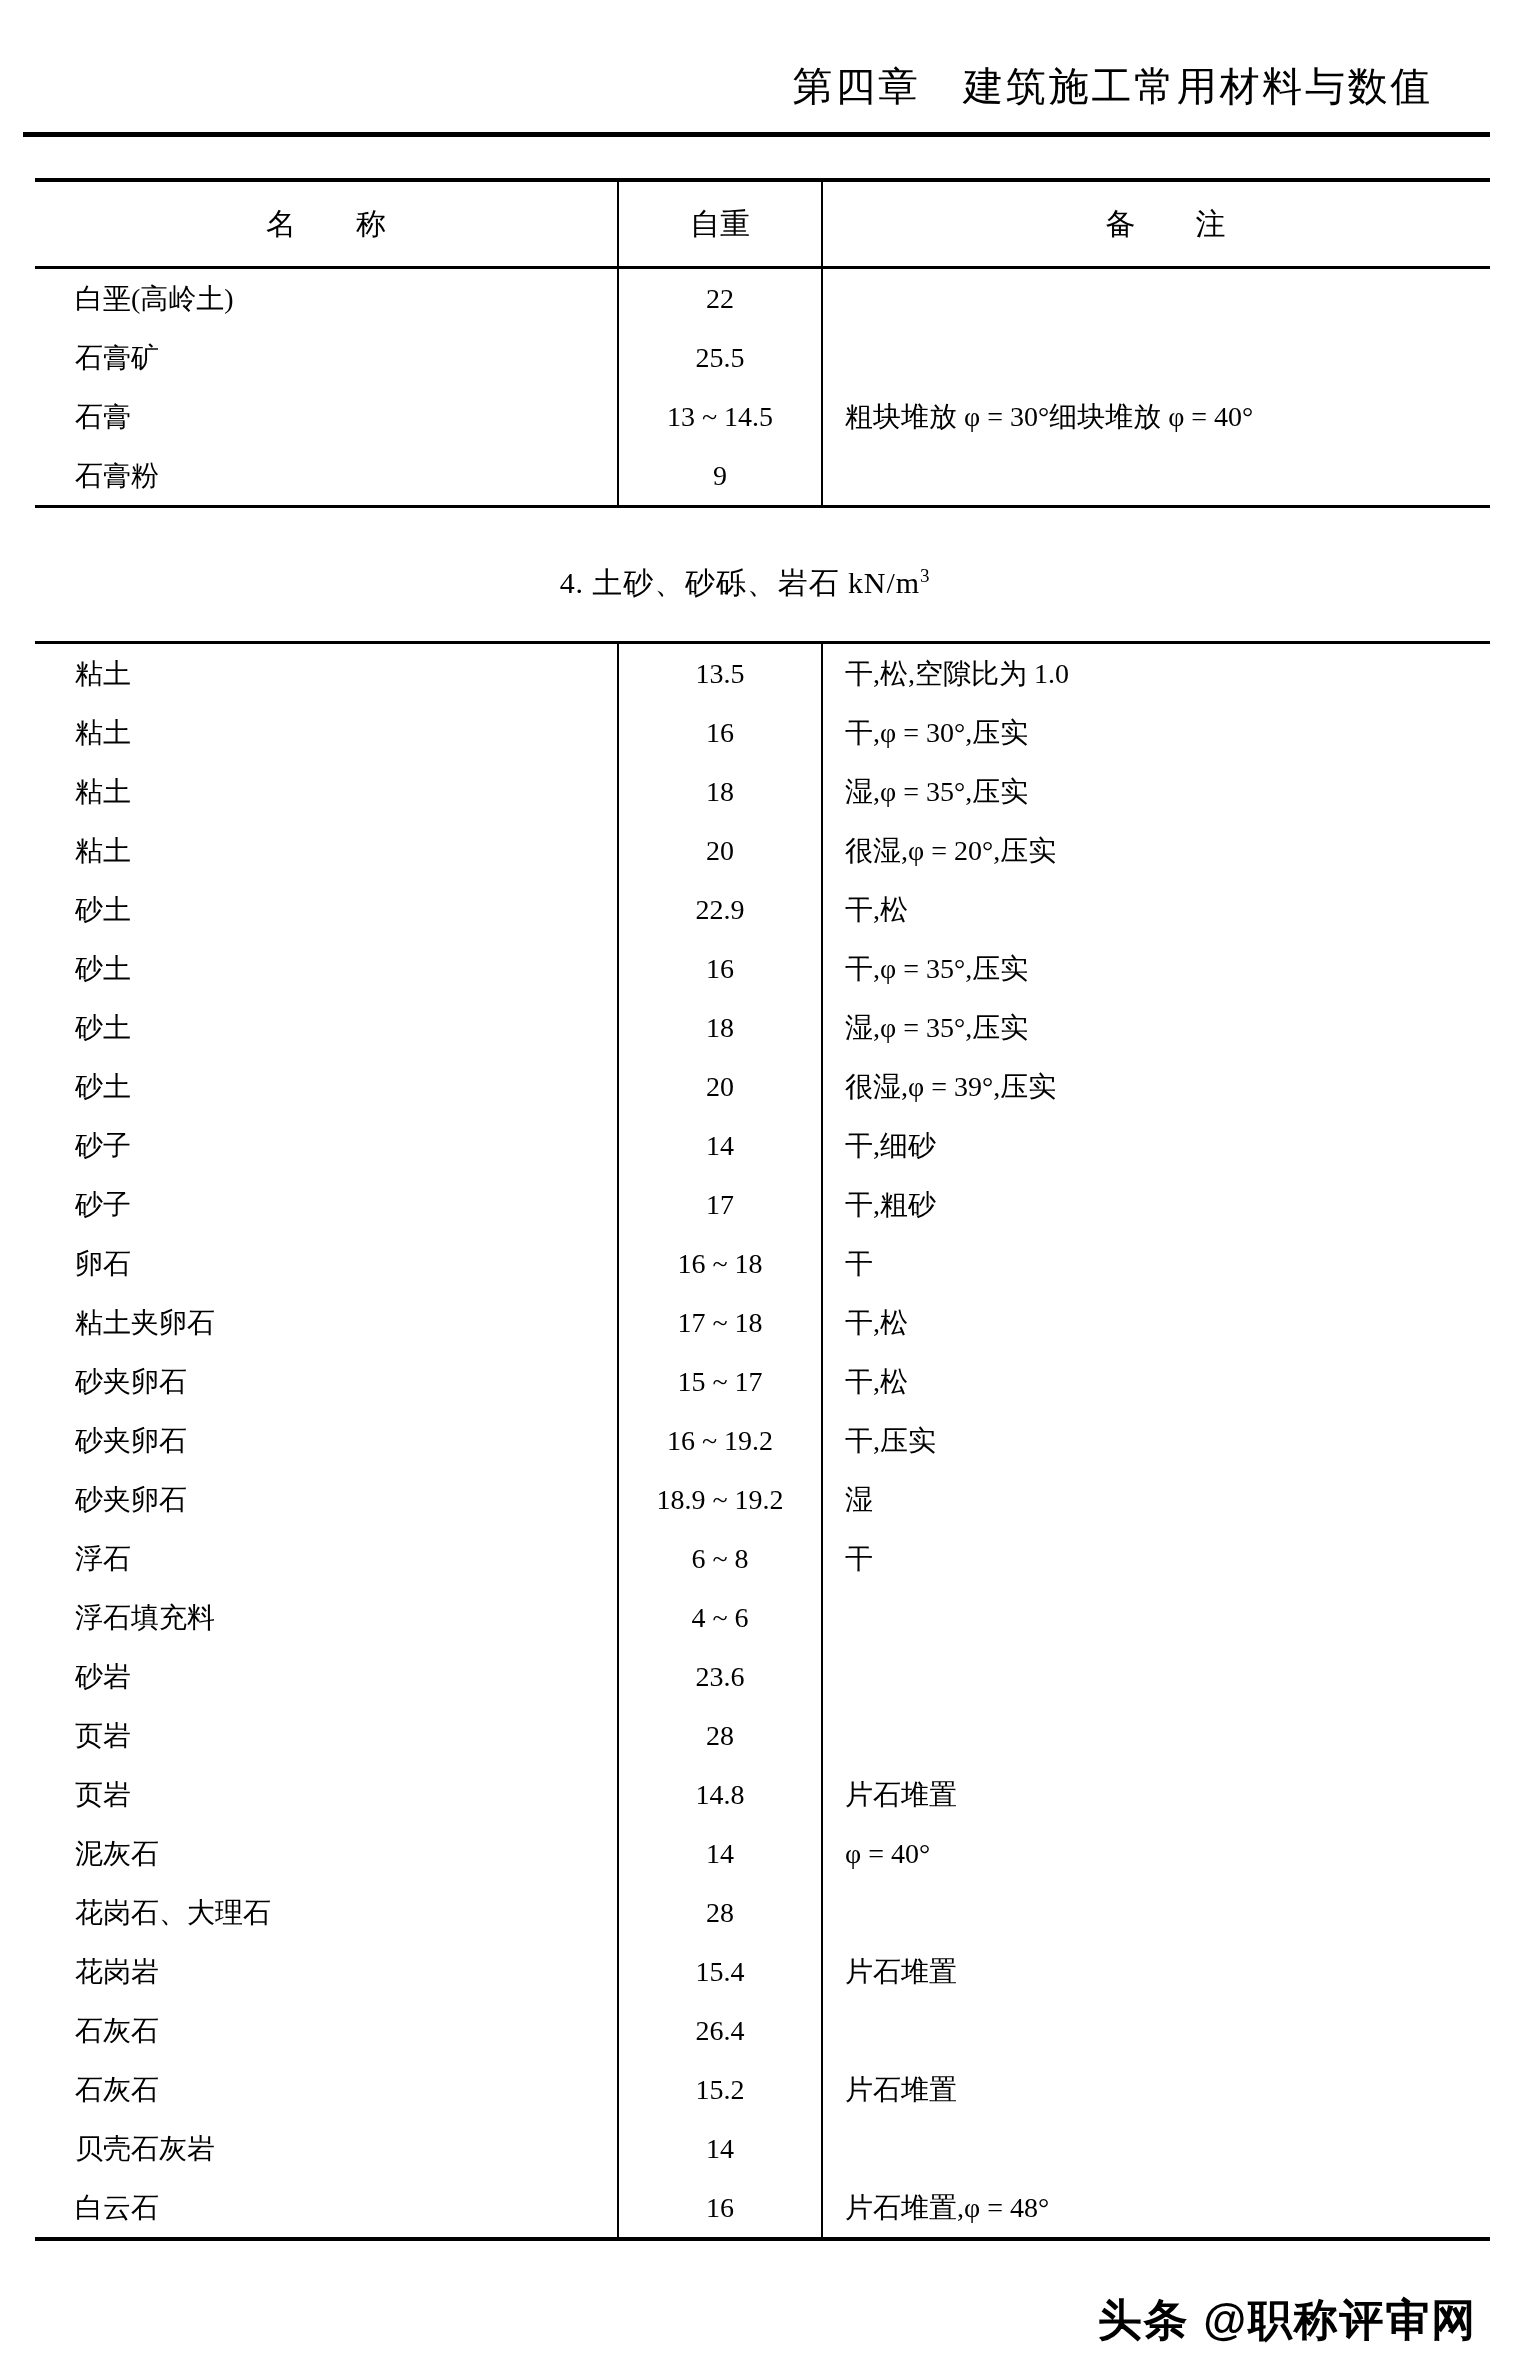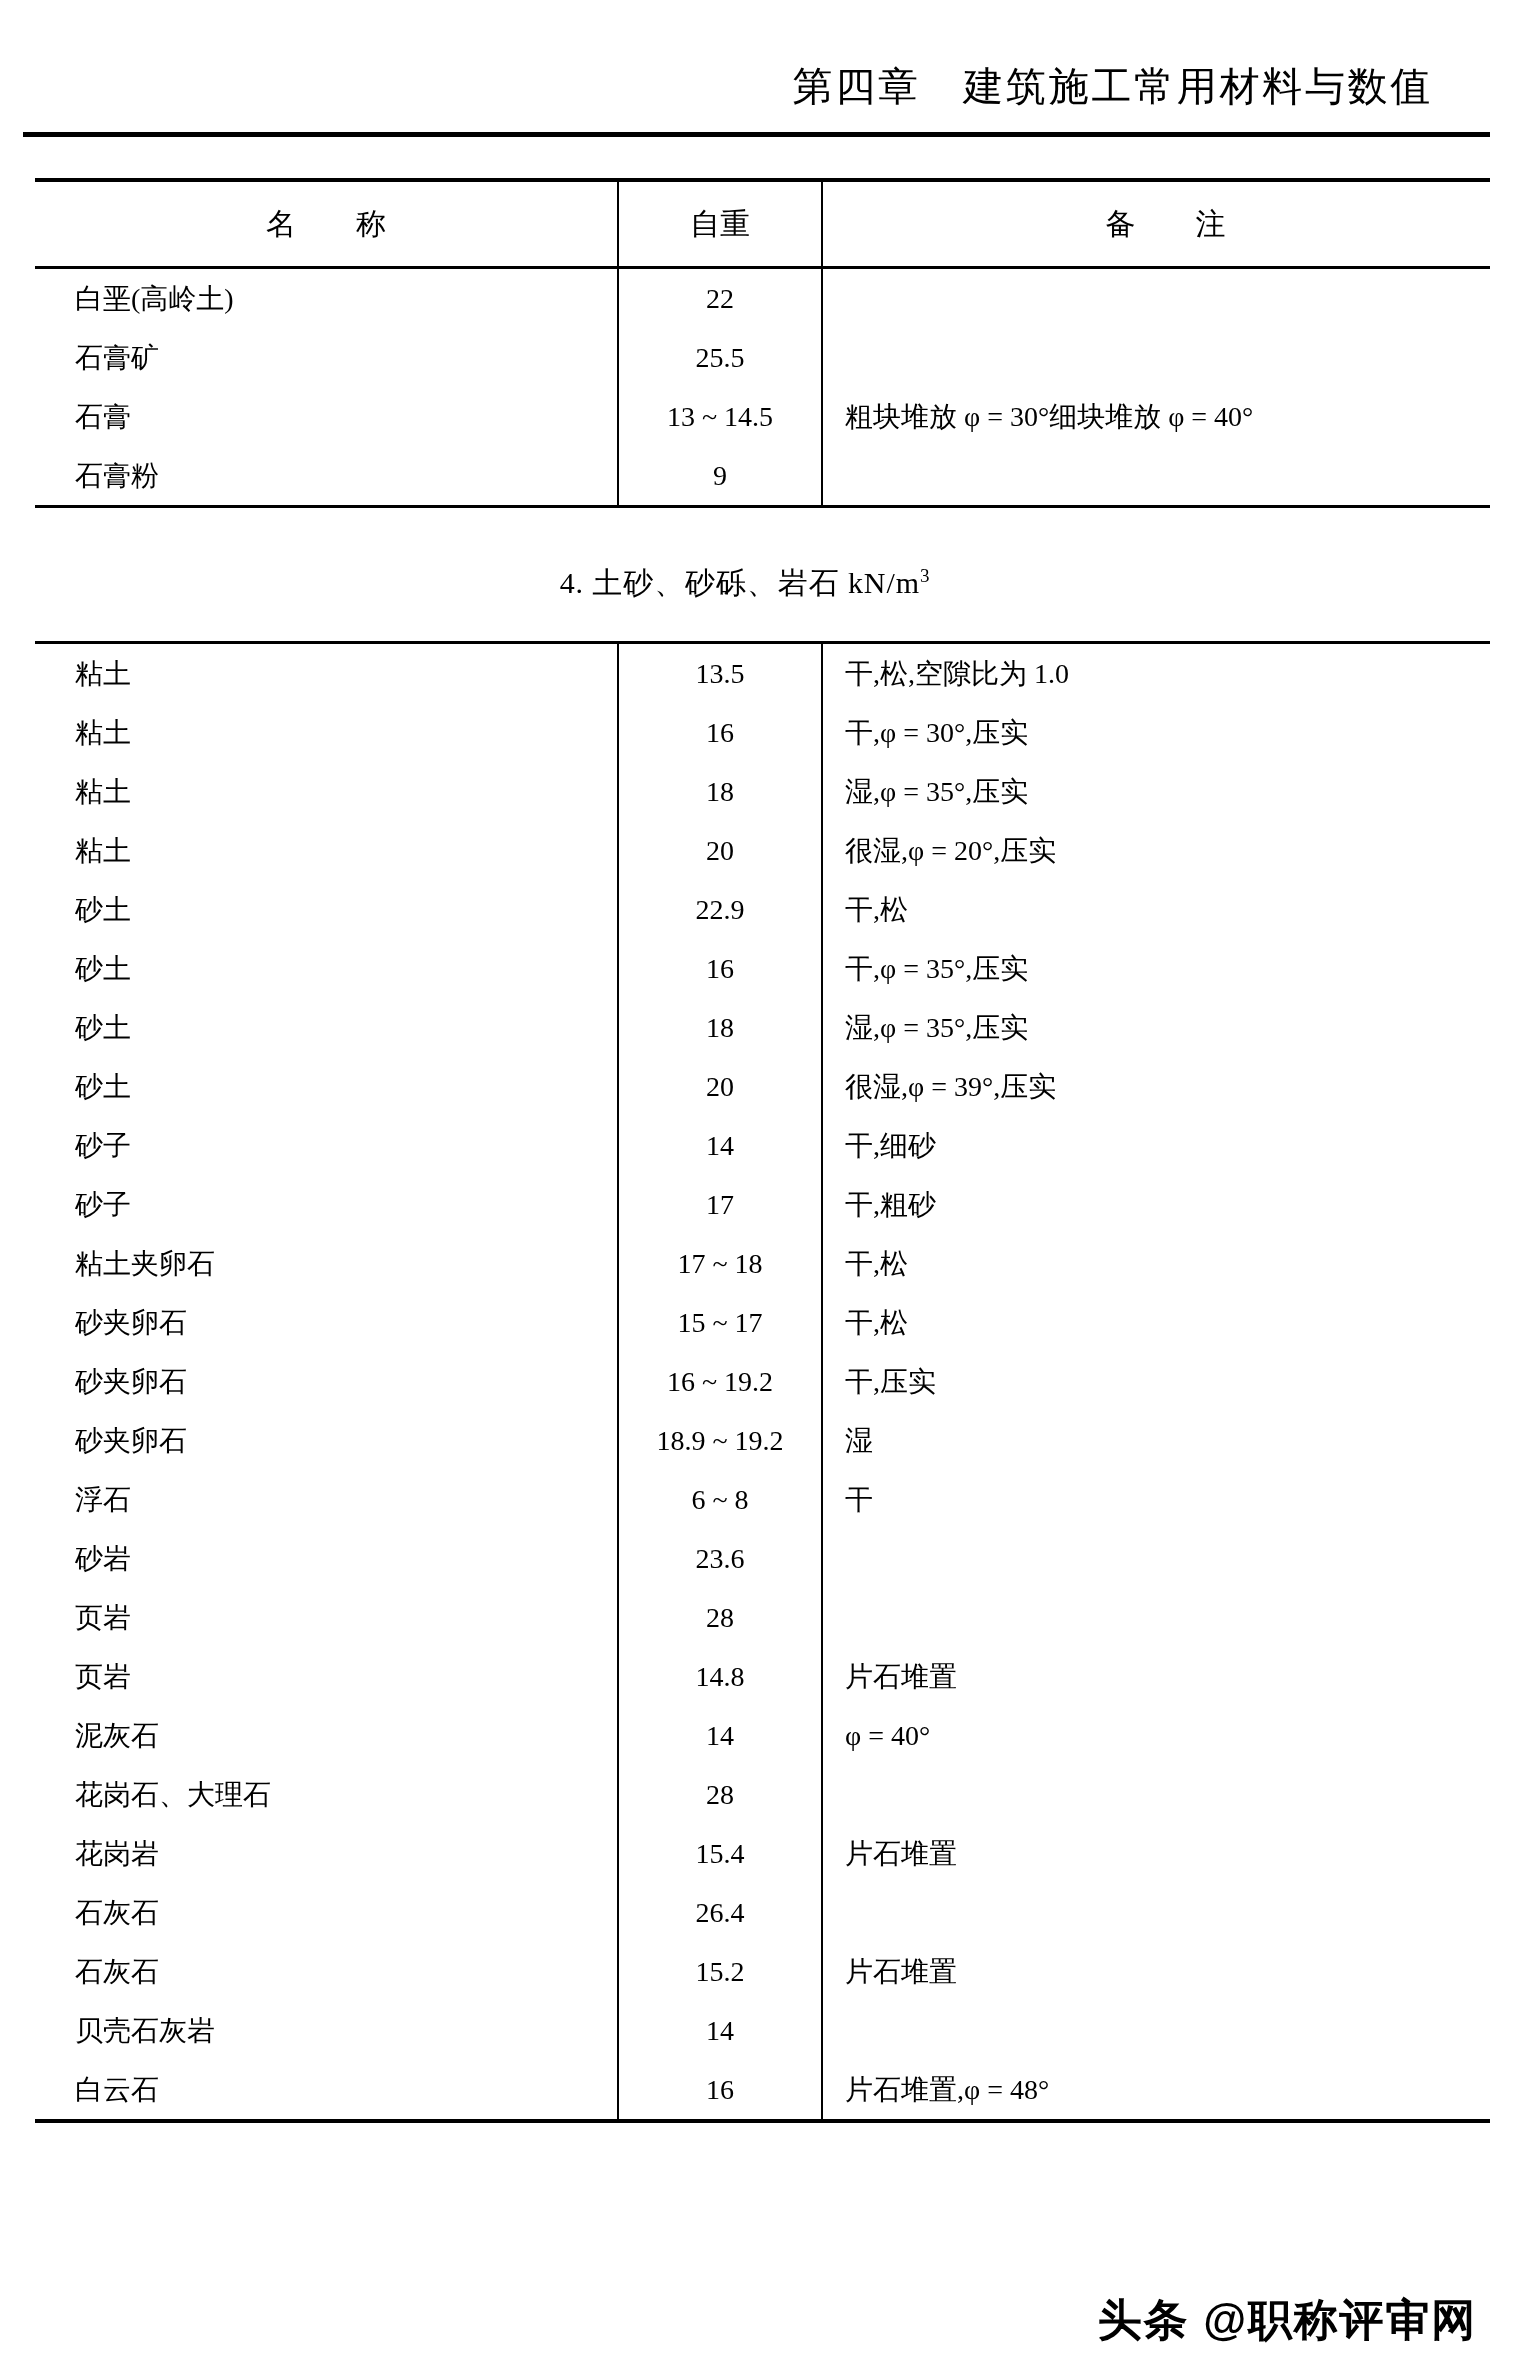--- a/index.html
+++ b/index.html
@@ -201,20 +201,25 @@
           <td class="cell-name">砂子</td>
           <td class="cell-weight">14</td>
           <td class="cell-note">干,细砂</td>
         </tr>
         <tr>
           <td class="cell-name">砂子</td>
           <td class="cell-weight">17</td>
           <td class="cell-note">干,粗砂</td>
         </tr>
         <tr>
+          <td class="cell-name">卵石</td>
+          <td class="cell-weight">16 ~ 18</td>
+          <td class="cell-note">干</td>
+        </tr>
+        <tr>
           <td class="cell-name">粘土夹卵石</td>
           <td class="cell-weight">17 ~ 18</td>
           <td class="cell-note">干,松</td>
         </tr>
         <tr>
           <td class="cell-name">砂夹卵石</td>
           <td class="cell-weight">15 ~ 17</td>
           <td class="cell-note">干,松</td>
         </tr>
         <tr>
@@ -226,20 +231,25 @@
           <td class="cell-name">砂夹卵石</td>
           <td class="cell-weight">18.9 ~ 19.2</td>
           <td class="cell-note">湿</td>
         </tr>
         <tr>
           <td class="cell-name">浮石</td>
           <td class="cell-weight">6 ~ 8</td>
           <td class="cell-note">干</td>
         </tr>
         <tr>
+          <td class="cell-name">浮石填充料</td>
+          <td class="cell-weight">4 ~ 6</td>
+          <td class="cell-note"></td>
+        </tr>
+        <tr>
           <td class="cell-name">砂岩</td>
           <td class="cell-weight">23.6</td>
           <td class="cell-note"></td>
         </tr>
         <tr>
           <td class="cell-name">页岩</td>
           <td class="cell-weight">28</td>
           <td class="cell-note"></td>
         </tr>
         <tr>

